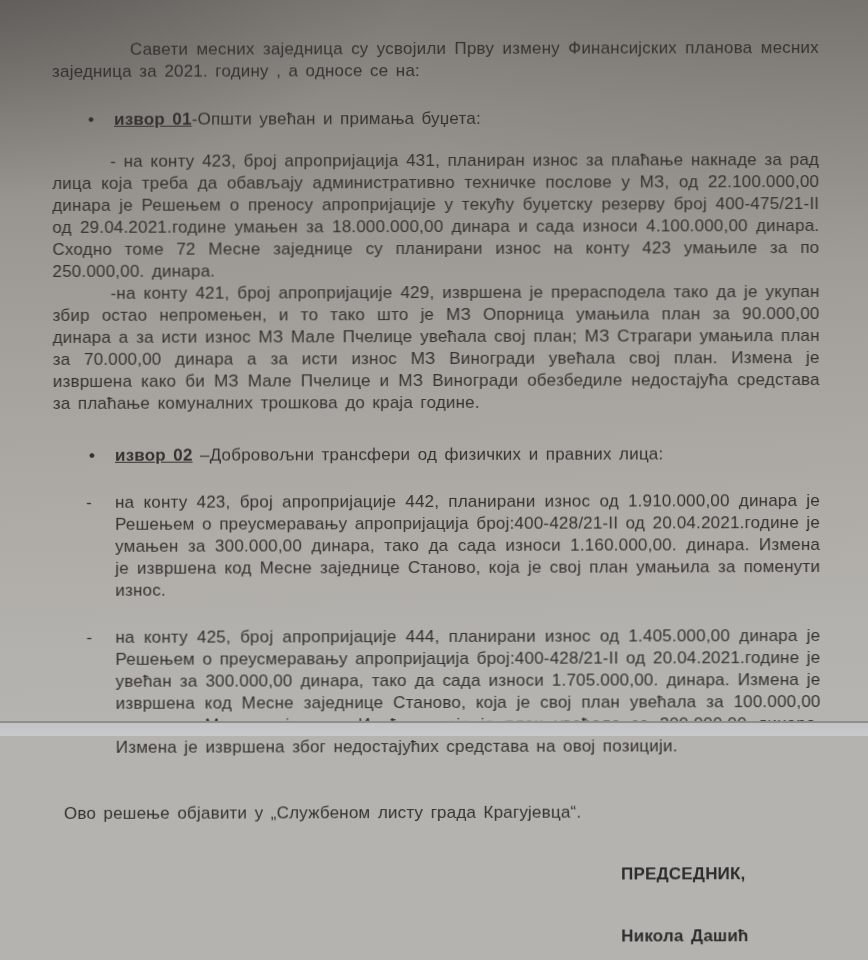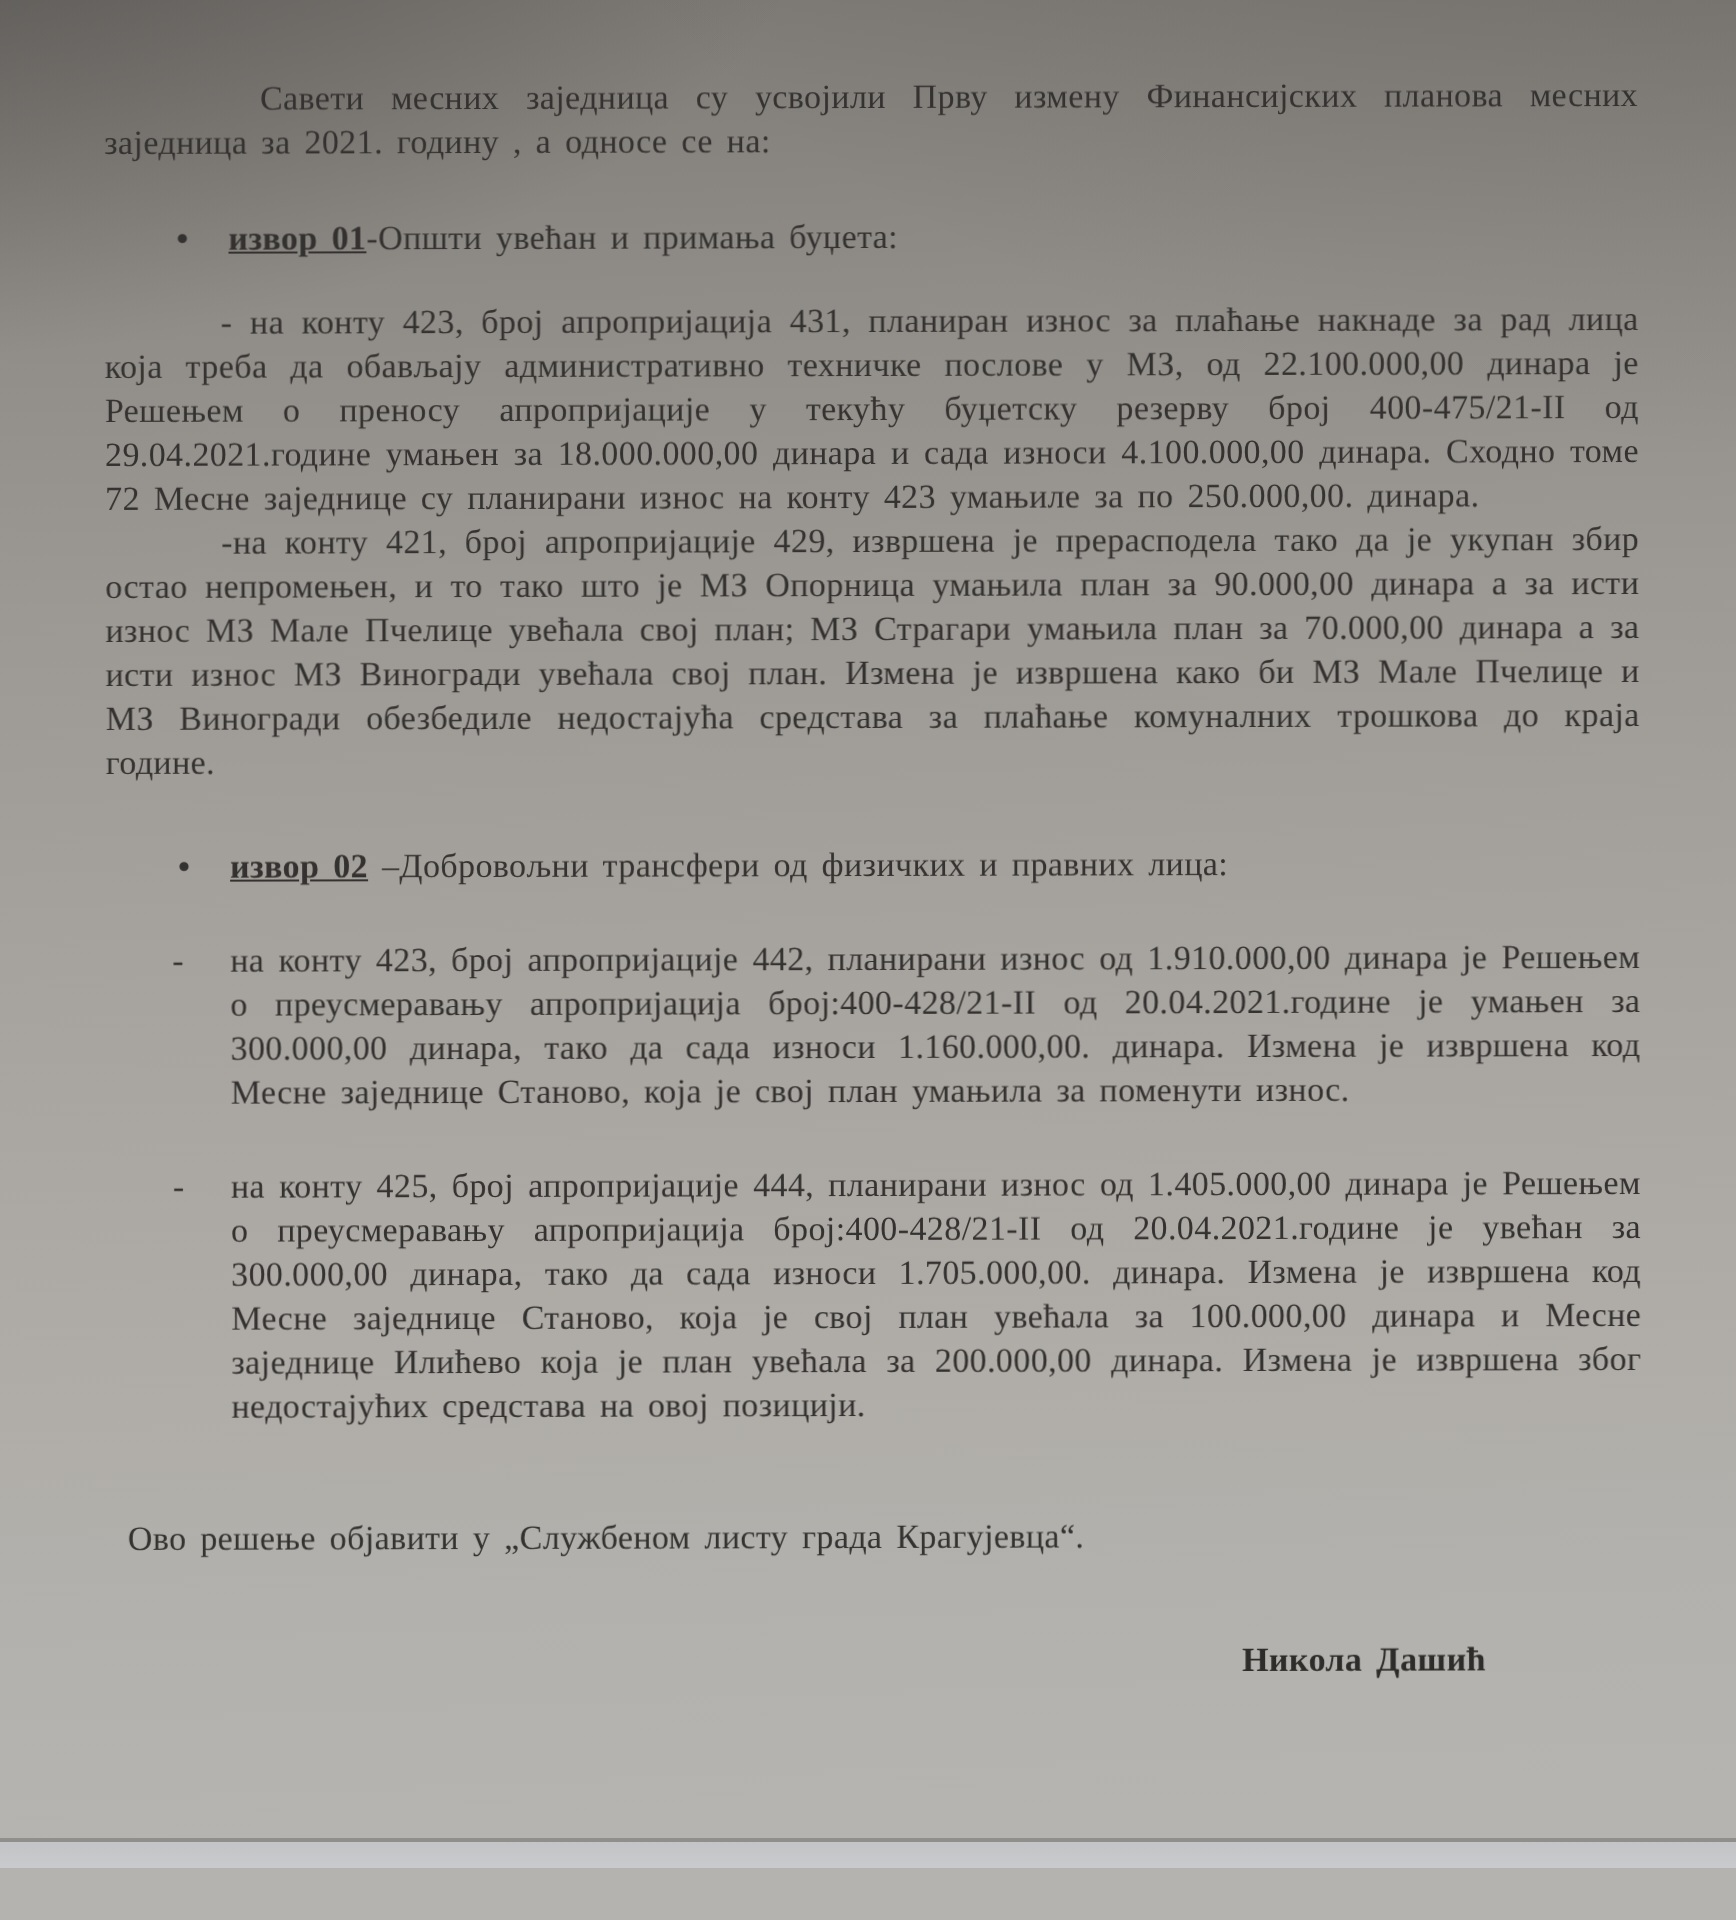--- a/index.html
+++ b/index.html
@@ -10,26 +10,25 @@
     width: 868px;
     height: 960px;
     overflow: hidden;
     font-family: "Liberation Sans", "DejaVu Sans", sans-serif;
     background: #b5b3af;
   }
   
   .photo {
     position: relative;
     width: 868px;
-    height: 934px;
+    height: 736px;
     background:
       radial-gradient(ellipse 900px 500px at -8% -10%, rgba(20,18,16,0.38), rgba(20,18,16,0) 55%),
       radial-gradient(ellipse 1200px 700px at 110% -20%, rgba(30,28,26,0.18), rgba(30,28,26,0) 60%),
       linear-gradient(178deg, #7d7a76 0%, #8f8c87 16%, #9c9994 32%, #a6a39e 50%, #aeaba6 68%, #b3b1ad 84%, #b6b4b0 96%);
-    font-family: Liberation Serif, serif;
   }
   .bottom-strip {
     position: absolute;
     left: 0; right: 0; bottom: 0;
     height: 13px;
     background: linear-gradient(to bottom, #c3c4c6, #c9cacd);
     border-top: 2px solid #918f8c;
   }
   .content {
     position: absolute;
@@ -89,21 +88,21 @@
     margin-top: 44px;
     padding-left: 10px;
   }
   .signature {
     margin-top: 40px;
     padding-left: 567px;
     font-weight: bold;
     color: #2e2c2a;
   }
   .signature .sig-name {
-    margin-top: 30px;
+    margin-top: 40px;
     padding-left: 0px;
   }
   .b2 { margin-top: 30px; }
 </style>
 </head>
 <body>
 
 <div class="photo">
   <div class="content">
 
@@ -129,18 +128,19 @@
     </div>
 
     <div class="dash-item">
       <span class="dash">-</span>
       <p class="itext">на конту 425, број апропријације 444, планирани износ од 1.405.000,00 динара је Решењем о преусмеравању апропријација број:400-428/21-II од 20.04.2021.године је  увећан за 300.000,00 динара, тако да сада износи 1.705.000,00. динара. Измена је извршена код Месне заједнице Станово, која је свој план увећала  за 100.000,00 динара и Месне заједнице Илићево која је план увећала за 200.000,00 динара. Измена је извршена због недостајућих средстава на овој позицији.</p>
     </div>
 
     <p class="closing">Ово решење објавити у „Службеном листу града Крагујевца“.</p>
 
     <div class="signature">
+      <p class="sig-title">ПРЕДСЕДНИК,</p>
       <p class="sig-name">Никола Дашић</p>
     </div>
 
   </div>
   <div class="bottom-strip"></div>
 </div>
 
 </body></html>

